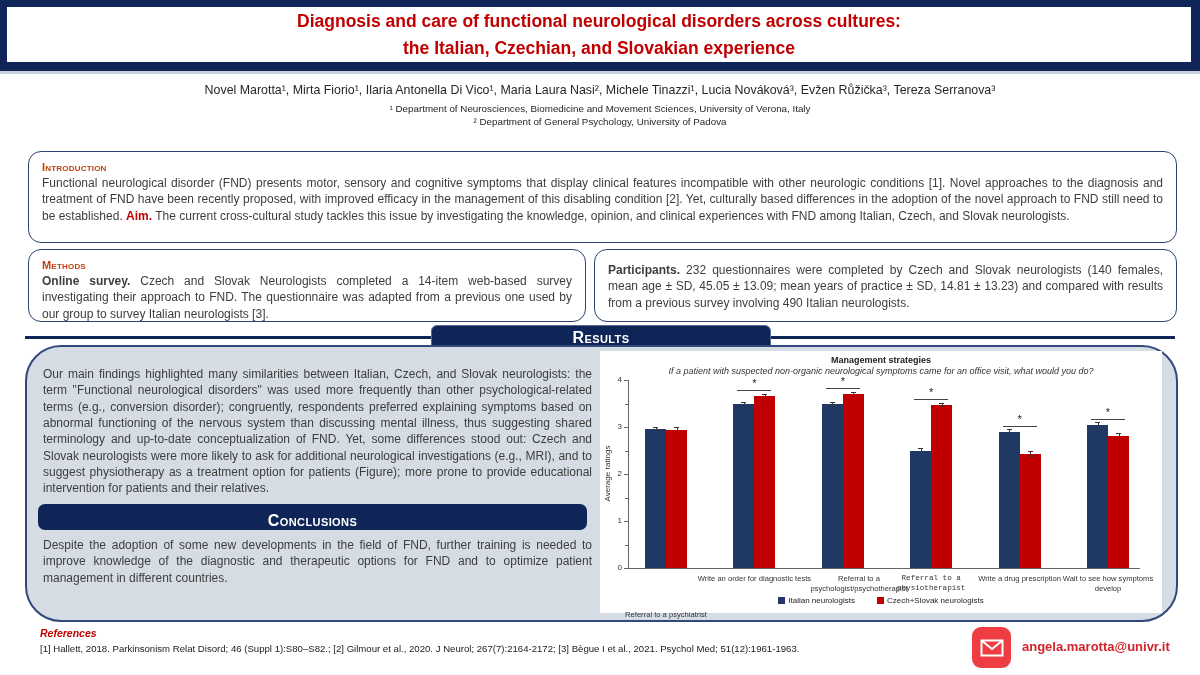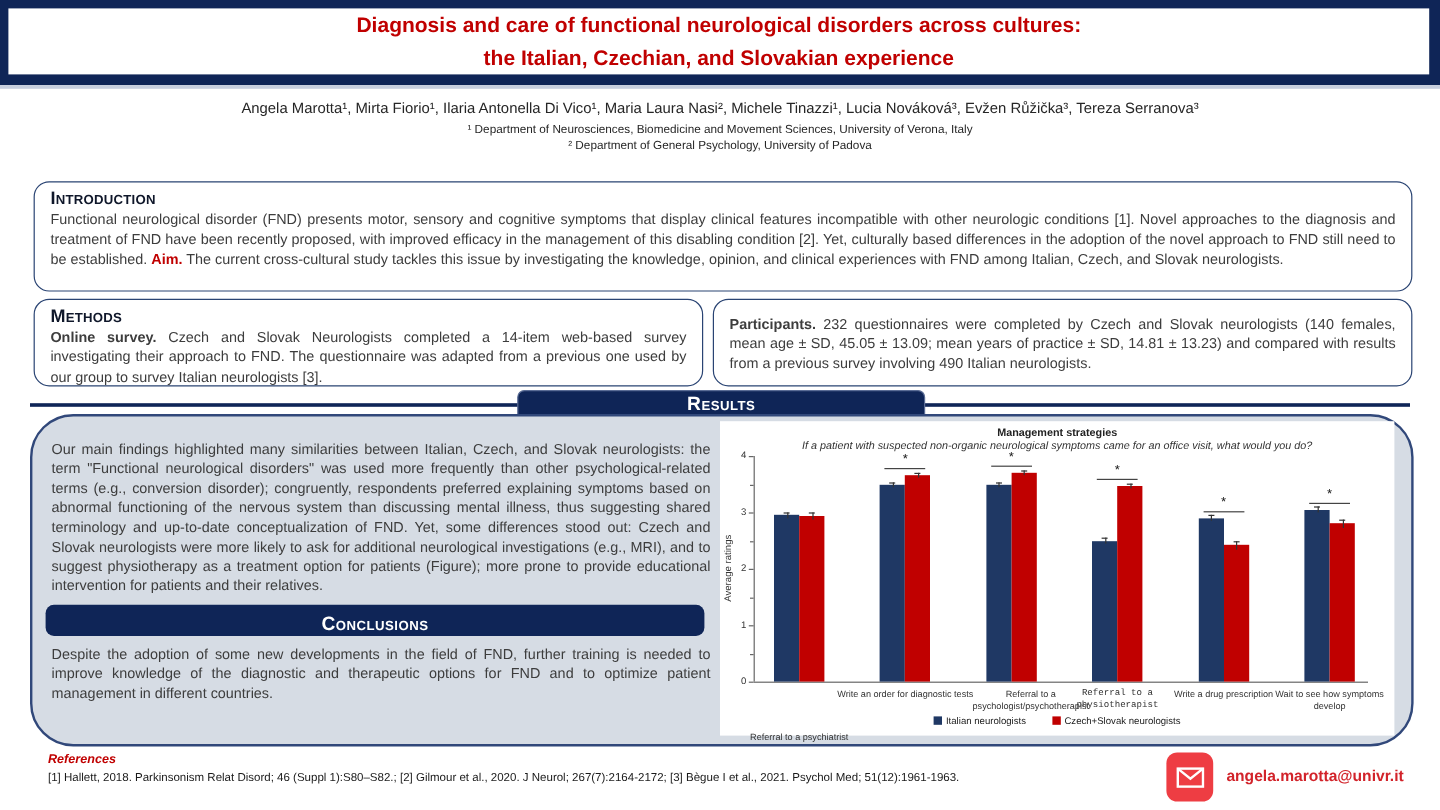--- a/index.html
+++ b/index.html
@@ -14,21 +14,21 @@
   .title-line { color:#c00000; font-weight:bold; font-size:17.5px; line-height:1.5; }
   .authors { position:absolute; top:83px; left:0; width:1200px; text-align:center; font-size:12.4px; color:#262626; }
   .affil { position:absolute; left:0; width:1200px; text-align:center; color:#262626; font-size:9.8px; }
   .affil1 { top:103px; } .affil2 { top:116px; } .affil3 { top:128px; }
 
   
   .box { position:absolute; border:1.6px solid #2a4473; border-radius:13px; background:#fff; box-sizing:border-box; padding:5px 13px 6px; }
   .intro-box { top:151px; left:28px; width:1149px; height:92px; }
   .methods-box { top:249px; left:28px; width:558px; height:73px; }
   .participants-box { top:249px; left:594px; width:583px; height:73px; }
-  .section-heading { color:#0f172a; font-weight:bold; font-variant:small-caps; font-size:15px; letter-spacing:.2px; line-height:1.1; }
+  .section-heading { color:#c2410c; font-weight:bold; font-variant:small-caps; font-size:11px; letter-spacing:.2px; line-height:1.1; }
   .body-text { font-size:12px; color:#3d3d3d; text-align:justify; line-height:1.36; }
   .bold-lead { font-weight:bold; }
   .red-bold { color:#c00000; font-weight:bold; }
 
   
   .results-rule { position:absolute; top:336px; left:25px; width:1150px; height:2.5px; background:#0f2557; }
   .results-banner { position:absolute; top:325px; left:431px; width:338px; height:24px; background:#0f2557;
                     border-radius:6px; border:1px solid #5a6c95; display:flex; align-items:center; justify-content:center; }
   .banner-text { color:#ffffff; font-weight:bold; font-variant:small-caps; font-size:16px; letter-spacing:.4px; }
 
@@ -67,21 +67,21 @@
 <body>
 
 <div class="poster">
 
   <div class="header-band"></div>
   <div class="header-underline"></div>
   <div class="title-box">
     <div class="title-line">Diagnosis and care of functional neurological disorders across cultures:</div>
     <div class="title-line">the Italian, Czechian, and Slovakian experience</div>
   </div>
-  <div class="authors">Angela Marotta¹, Mirta Fiorio¹, Ilaria Antonella Di Vico¹, Maria Laura Nasi², Michele Tinazzi¹, Lucia Nováková³, Evžen Růžička³, Tereza Serranova³</div>
+  <div class="authors">Novel Marotta¹, Mirta Fiorio¹, Ilaria Antonella Di Vico¹, Maria Laura Nasi², Michele Tinazzi¹, Lucia Nováková³, Evžen Růžička³, Tereza Serranova³</div>
   <div class="affil affil1">¹ Department of Neurosciences, Biomedicine and Movement Sciences, University of Verona, Italy</div>
   <div class="affil affil2">² Department of General Psychology, University of Padova</div>
 
   <div class="box intro-box">
     <span class="section-heading">Introduction</span>
     <div class="body-text">
       <span>Functional neurological disorder (FND) presents motor, sensory and cognitive symptoms that display clinical features incompatible with other neurologic conditions [1]. Novel approaches to the diagnosis and treatment of FND have been recently proposed, with improved efficacy in the management of this disabling condition [2]. Yet, culturally based differences in the adoption of the novel approach to FND still need to be established. </span><span class="red-bold">Aim.</span><span> The current cross-cultural study tackles this issue by investigating the knowledge, opinion, and clinical experiences with FND among Italian, Czech, and Slovak neurologists.</span>
     </div>
   </div>
 

